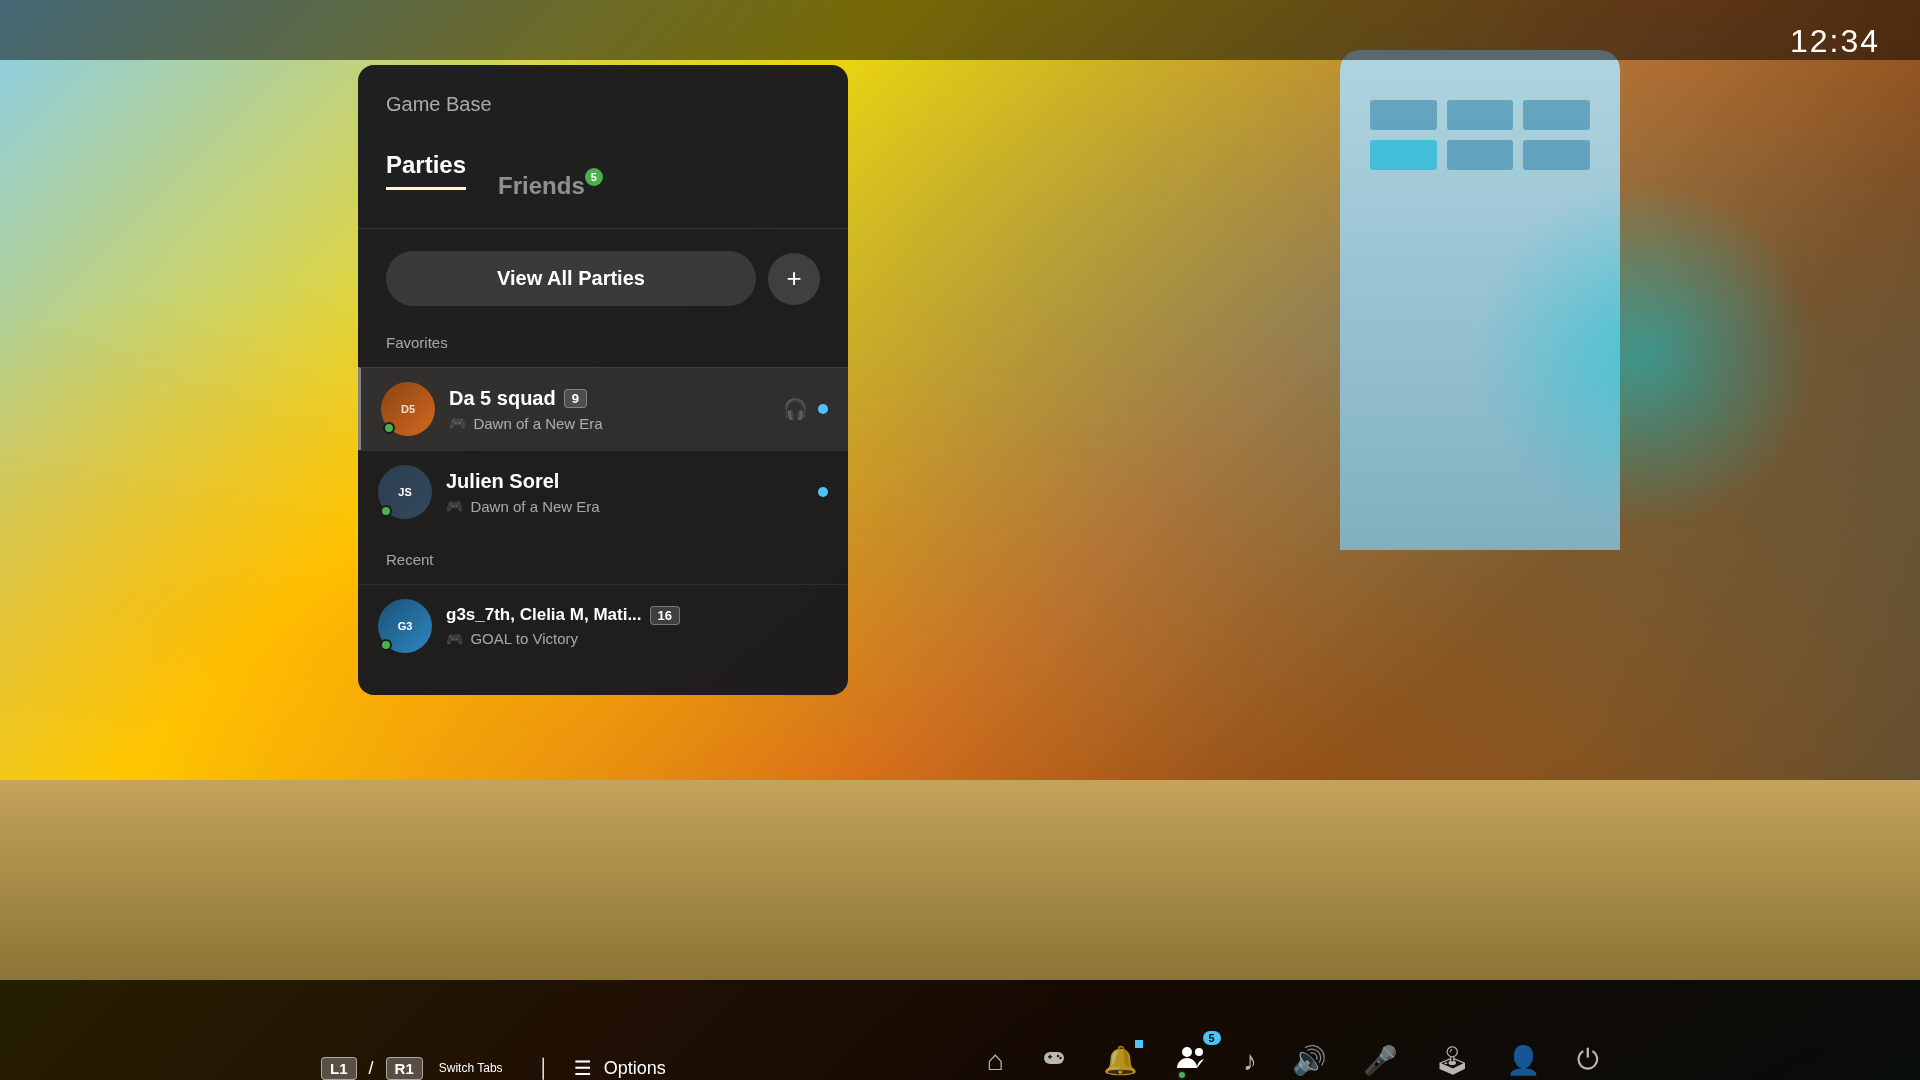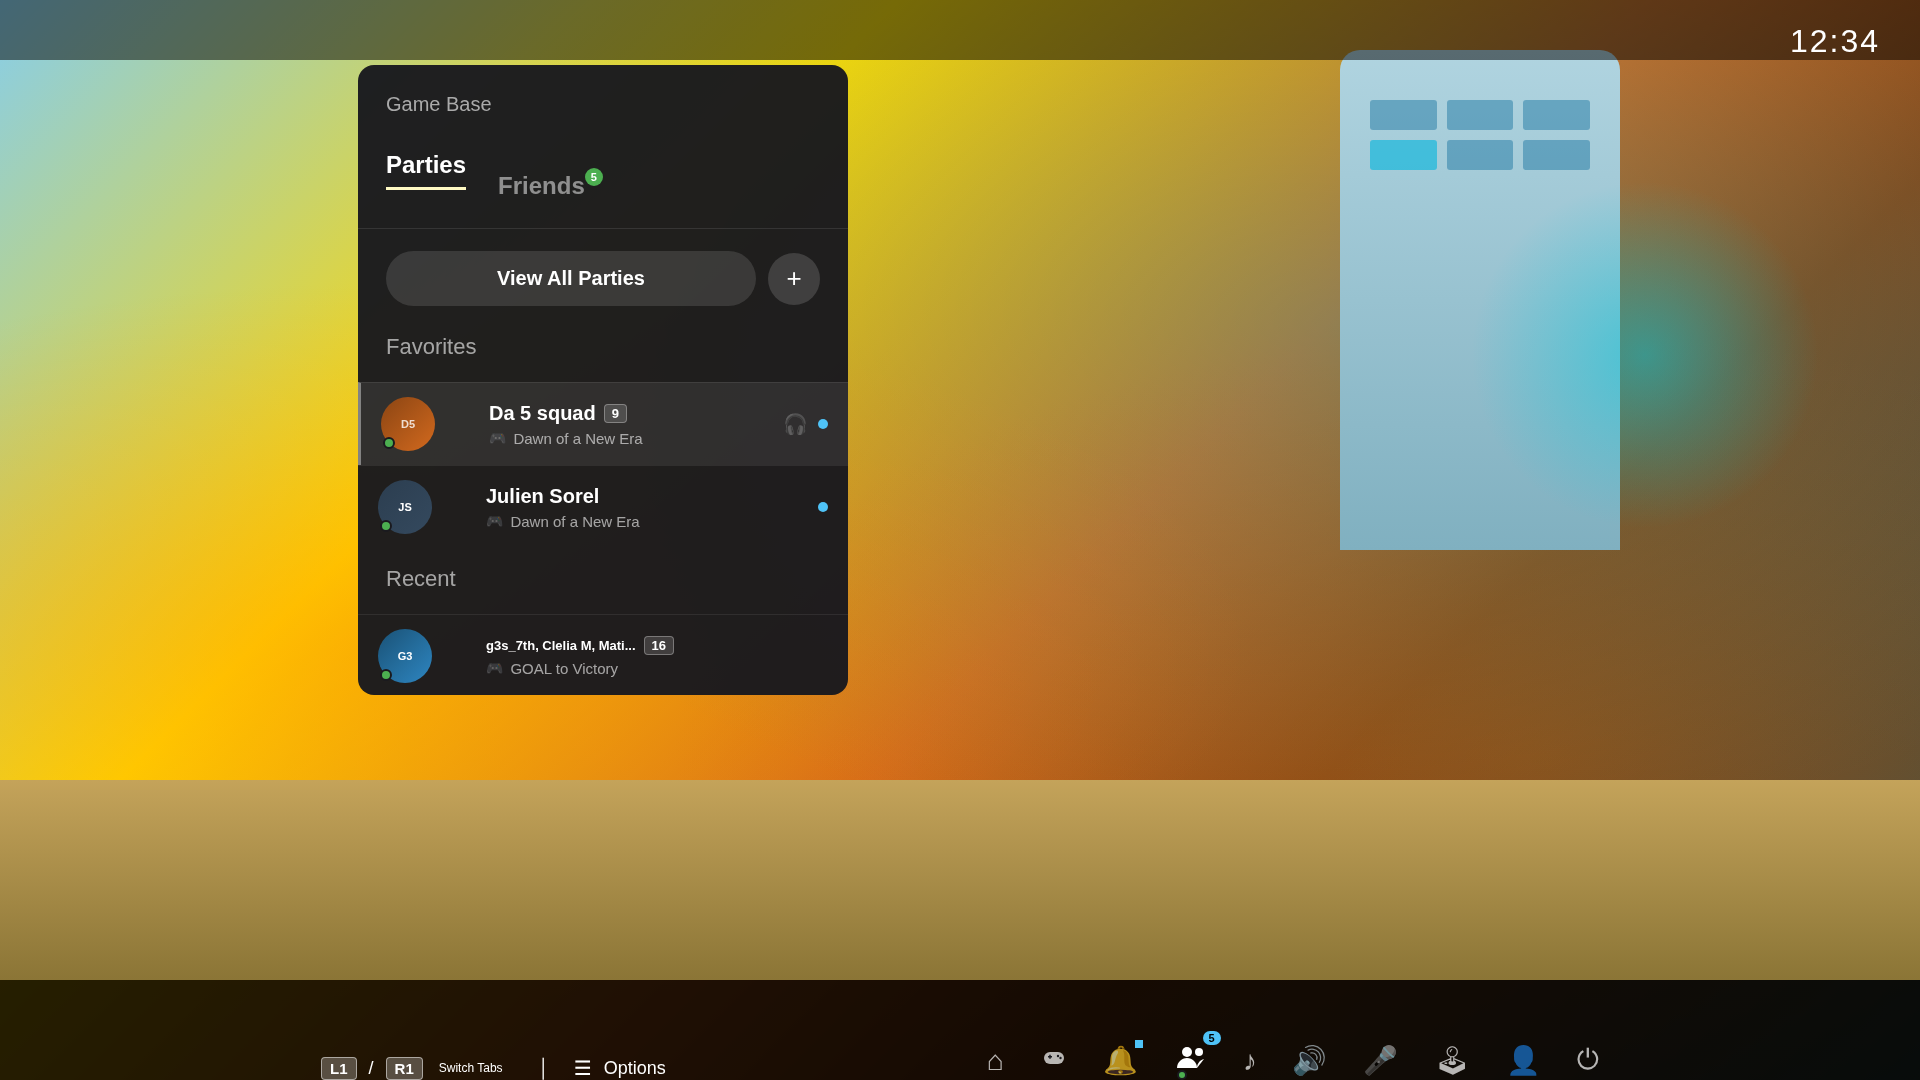--- a/index.html
+++ b/index.html
@@ -200,22 +200,22 @@
       color: #fff;
       font-size: 26px;
       cursor: pointer;
       display: flex;
       align-items: center;
       justify-content: center;
     }
 
     .section-label {
       color: rgba(255,255,255,0.6);
-      font-size: 22px;
-      padding: 6px 28px 22px 28px;
+      font-size: 15px;
+      padding: 6px 28px 16px 28px;
     }
 
     .party-item {
       display: flex;
       align-items: center;
       padding: 14px 20px;
       gap: 14px;
       cursor: pointer;
       border-top: 1px solid rgba(255,255,255,0.08);
       position: relative;
@@ -265,21 +265,20 @@
       width: 12px;
       height: 12px;
       border-radius: 50%;
       background: #4CAF50;
       border: 2px solid #1a1a1f;
     }
 
     .item-info {
       flex: 1;
       min-width: 0;
-      margin-left: 40px;
     }
 
     .item-name-row {
       display: flex;
       align-items: center;
       gap: 8px;
       margin-bottom: 5px;
     }
 
     .item-name {
@@ -456,21 +455,21 @@
 
   <div class="party-item">
     <div class="avatar-wrap">
       <div class="avatar avatar-g3s">
         <span style="font-size:11px;">G3</span>
       </div>
       <div class="avatar-online"></div>
     </div>
     <div class="item-info">
       <div class="item-name-row">
-        <span class="item-name" style="font-size:13px;text-align:center;">g3s_7th, Clelia M, Mati...</span>
+        <span class="item-name" style="font-size:17px;text-align:center;">g3s_7th, Clelia M, Mati...</span>
         <span class="member-count">16</span>
       </div>
       <div class="item-game-row">
         <span class="gamepad-icon">🎮</span>
         <span>GOAL to Victory</span>
       </div>
     </div>
   </div>
 
 </div>

